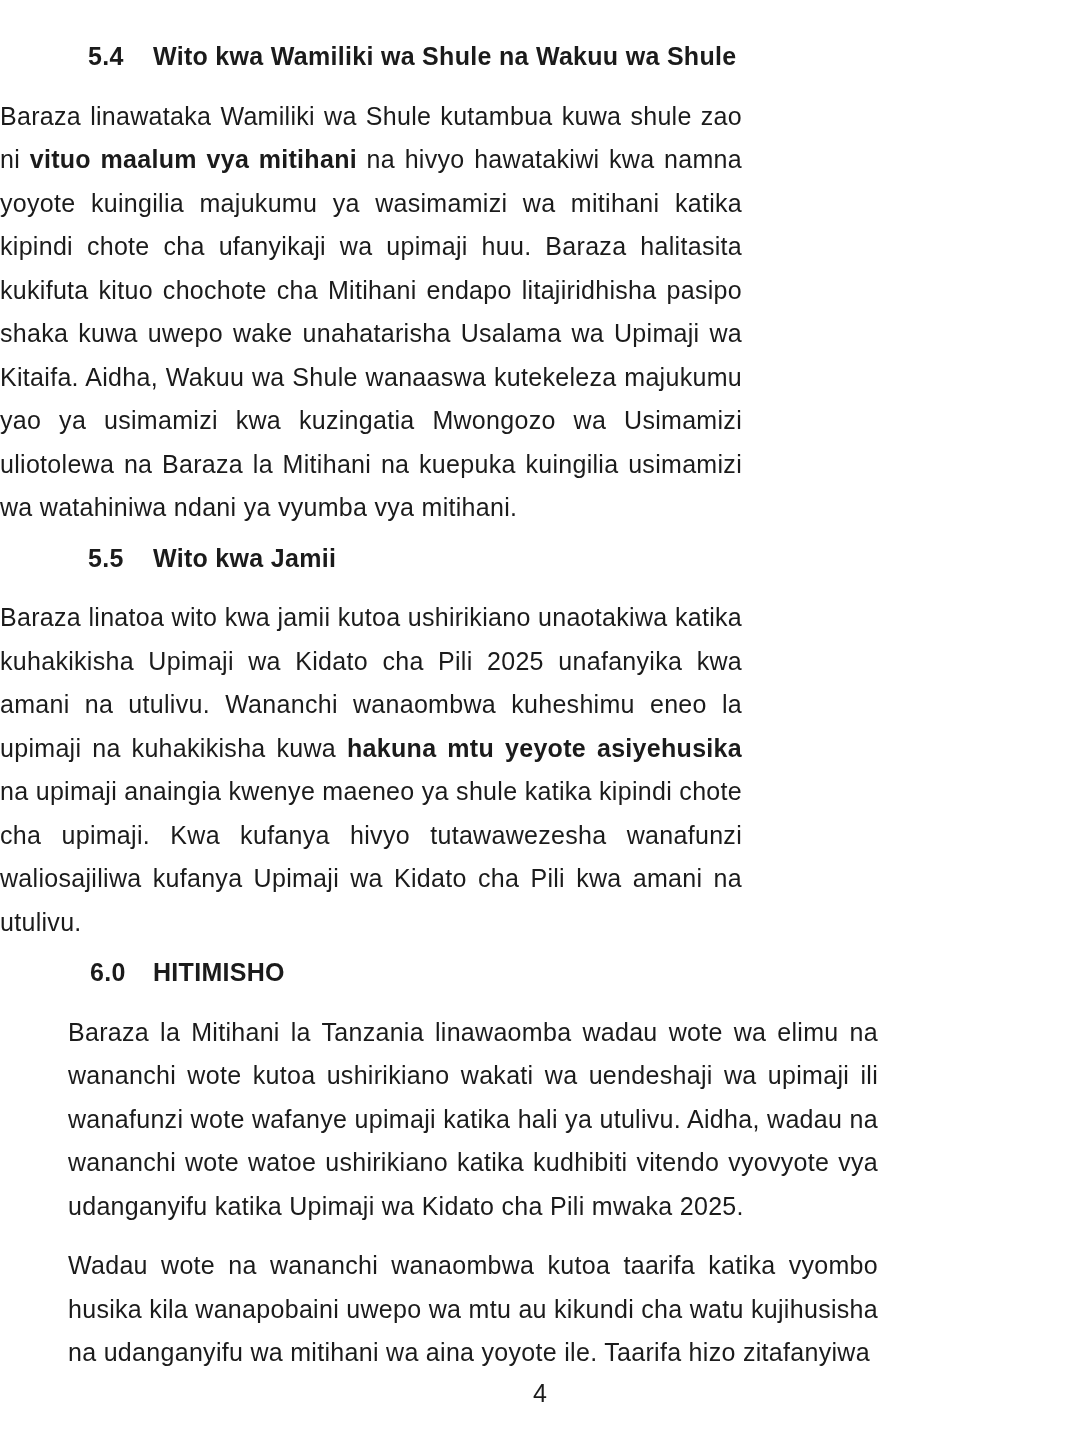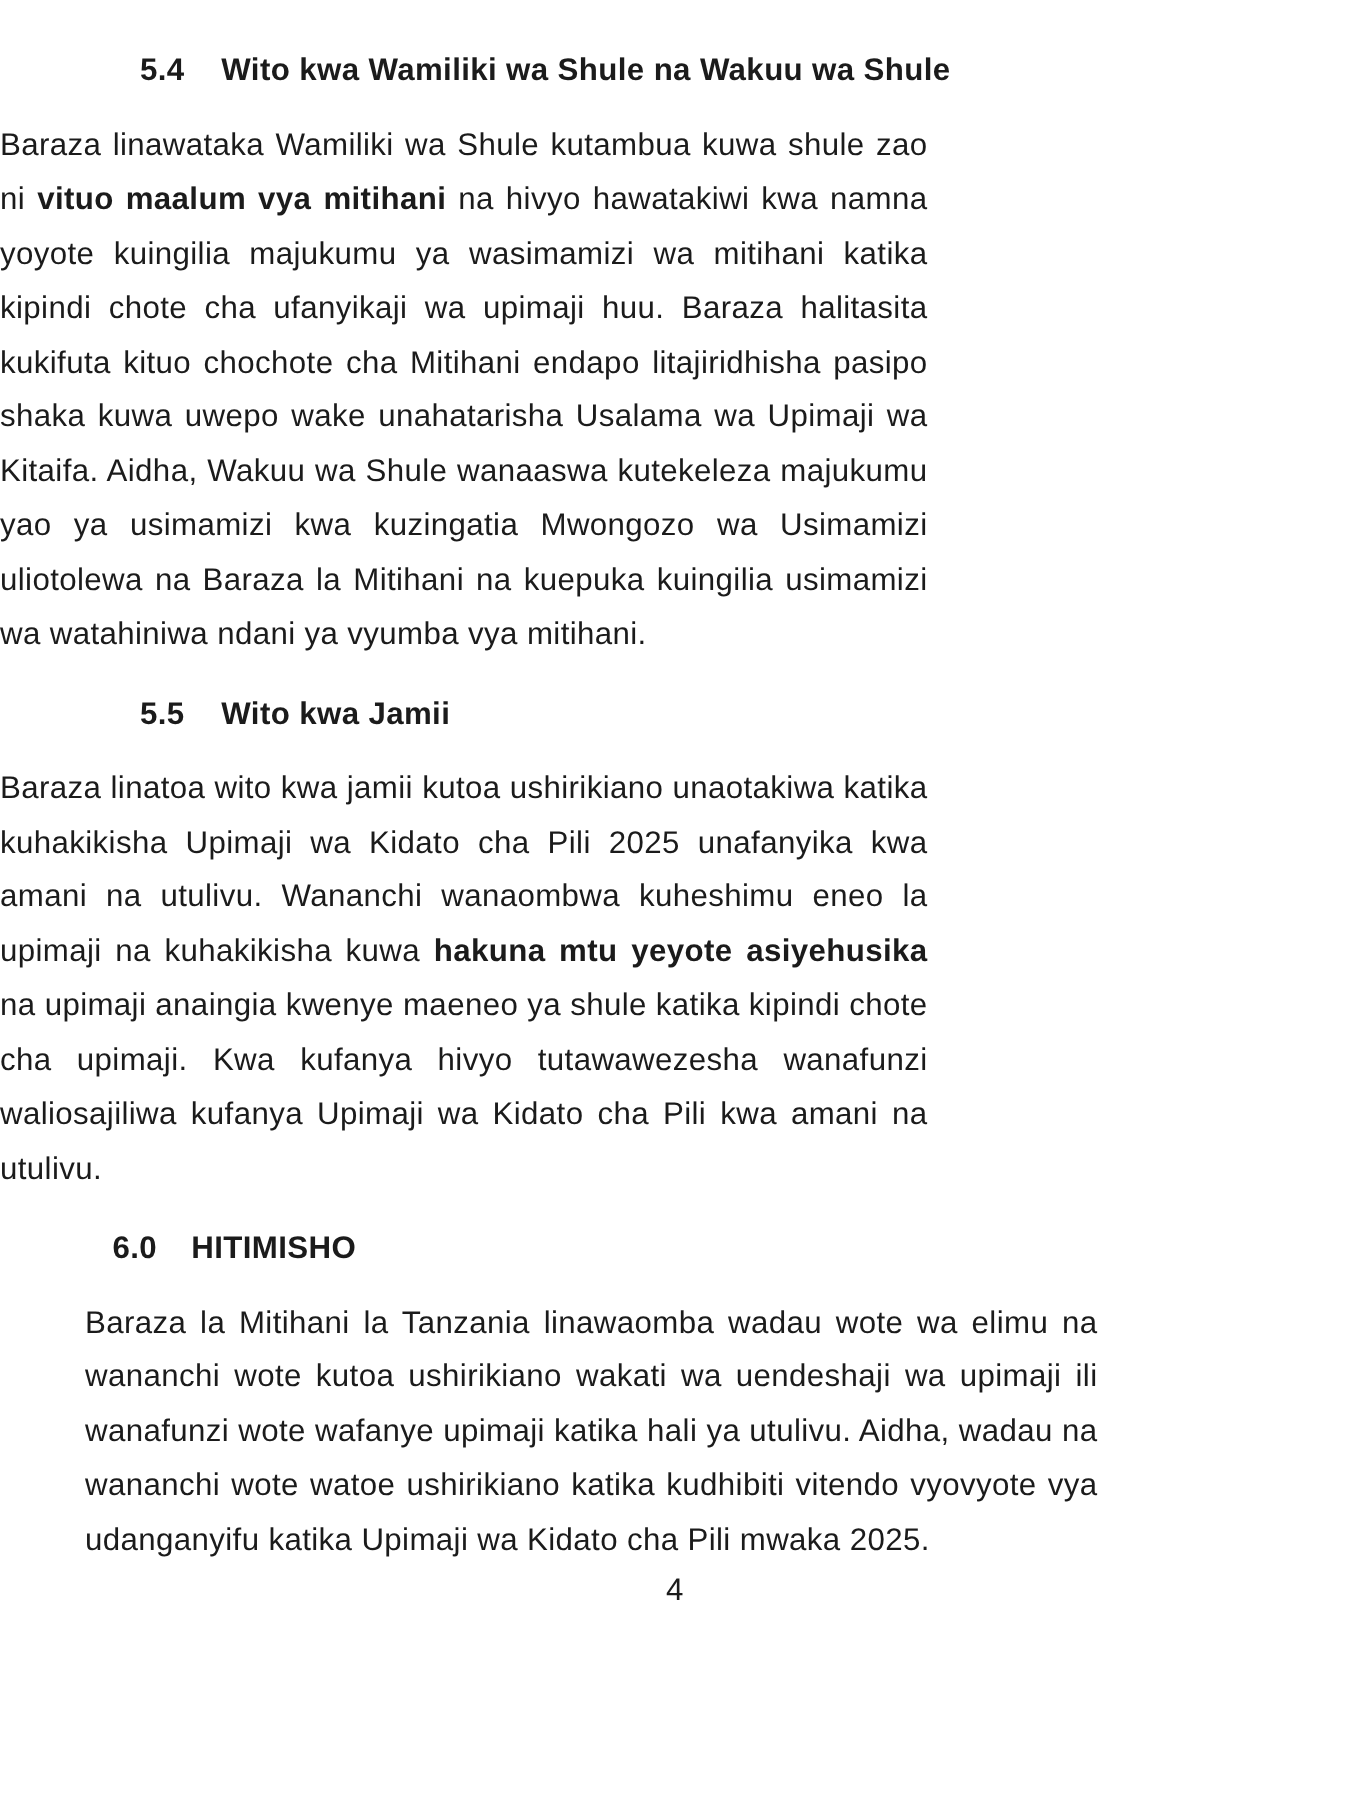--- a/index.html
+++ b/index.html
@@ -20,25 +20,25 @@
     box-sizing: border-box;
     padding-top: 35px;
     overflow: hidden;
   }
   .heading {
     display: flex;
     font-weight: 700;
     line-height: 43.5px;
     white-space: nowrap;
   }
-  .heading.level-sub { padding-left: 112px; }
+  .heading.level-sub { padding-left: 88px; }
   .heading.level-sub .num { width: 65px; flex: 0 0 65px; }
   .heading.level-main { padding-left: 90px; }
   .heading.level-main .num { width: 63px; flex: 0 0 63px; }
-  .heading { margin-top: 20px; }
+  .heading { margin-top: 7px; }
   .heading:first-child { margin-top: 0; }
   .para {
     margin: 16px 0 0 0;
     text-align: justify;
   }
   .para.indent-sub {
     width: 742px;
   }
   .para.indent-main {
     margin-left: 68px;
@@ -66,16 +66,17 @@
     <span class="num">5.5</span>
     <span class="ttl">Wito kwa Jamii</span>
   </div>
   <p class="para indent-sub"><span>Baraza linatoa wito kwa jamii kutoa ushirikiano unaotakiwa katika kuhakikisha Upimaji wa Kidato cha Pili 2025 unafanyika kwa amani na utulivu.  Wananchi wanaombwa kuheshimu eneo la upimaji na kuhakikisha kuwa </span><b>hakuna mtu yeyote asiyehusika</b><span> na upimaji anaingia kwenye maeneo ya shule katika kipindi chote cha upimaji. Kwa kufanya hivyo tutawawezesha wanafunzi waliosajiliwa kufanya Upimaji wa Kidato cha Pili kwa amani na utulivu.</span></p>
 
   <div class="heading level-main">
     <span class="num">6.0</span>
     <span class="ttl">HITIMISHO</span>
   </div>
   <p class="para indent-main"><span>Baraza la Mitihani la Tanzania linawaomba wadau wote wa elimu na wananchi wote kutoa ushirikiano wakati wa uendeshaji wa upimaji ili wanafunzi wote wafanye upimaji katika hali ya utulivu. Aidha, wadau na wananchi wote watoe ushirikiano katika kudhibiti vitendo vyovyote vya udanganyifu katika Upimaji wa Kidato cha Pili mwaka 2025.</span></p>
+  <p class="para indent-main"><span>Wadau wote na wananchi wanaombwa kutoa taarifa katika vyombo husika kila wanapobaini uwepo wa mtu au kikundi cha watu kujihusisha na udanganyifu wa mitihani wa aina yoyote ile. Taarifa hizo zitafanyiwa</span></p>
 
   <div class="page-footer">4</div>
 
 </div>
 
 </body></html>

